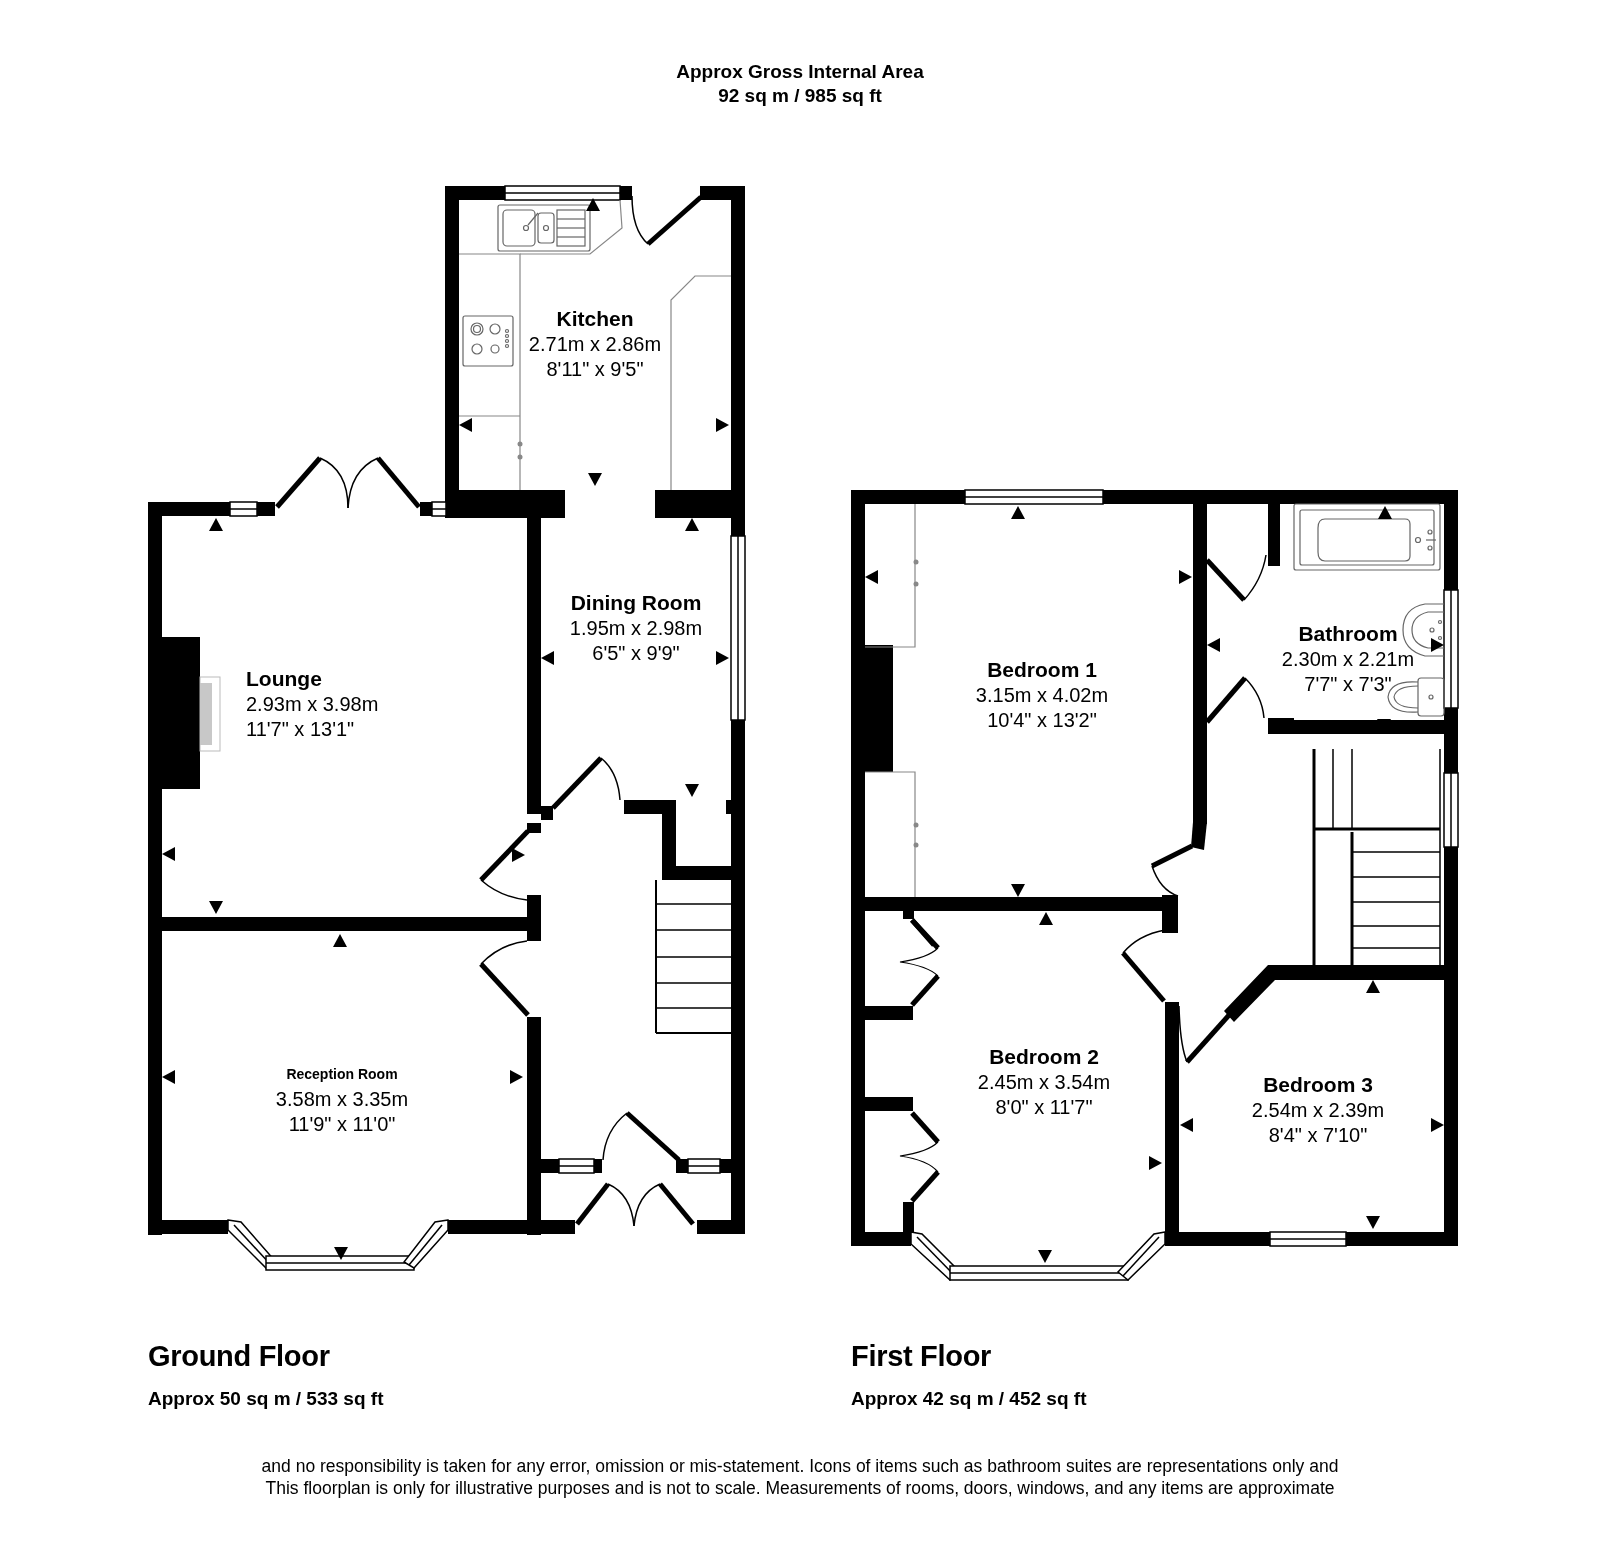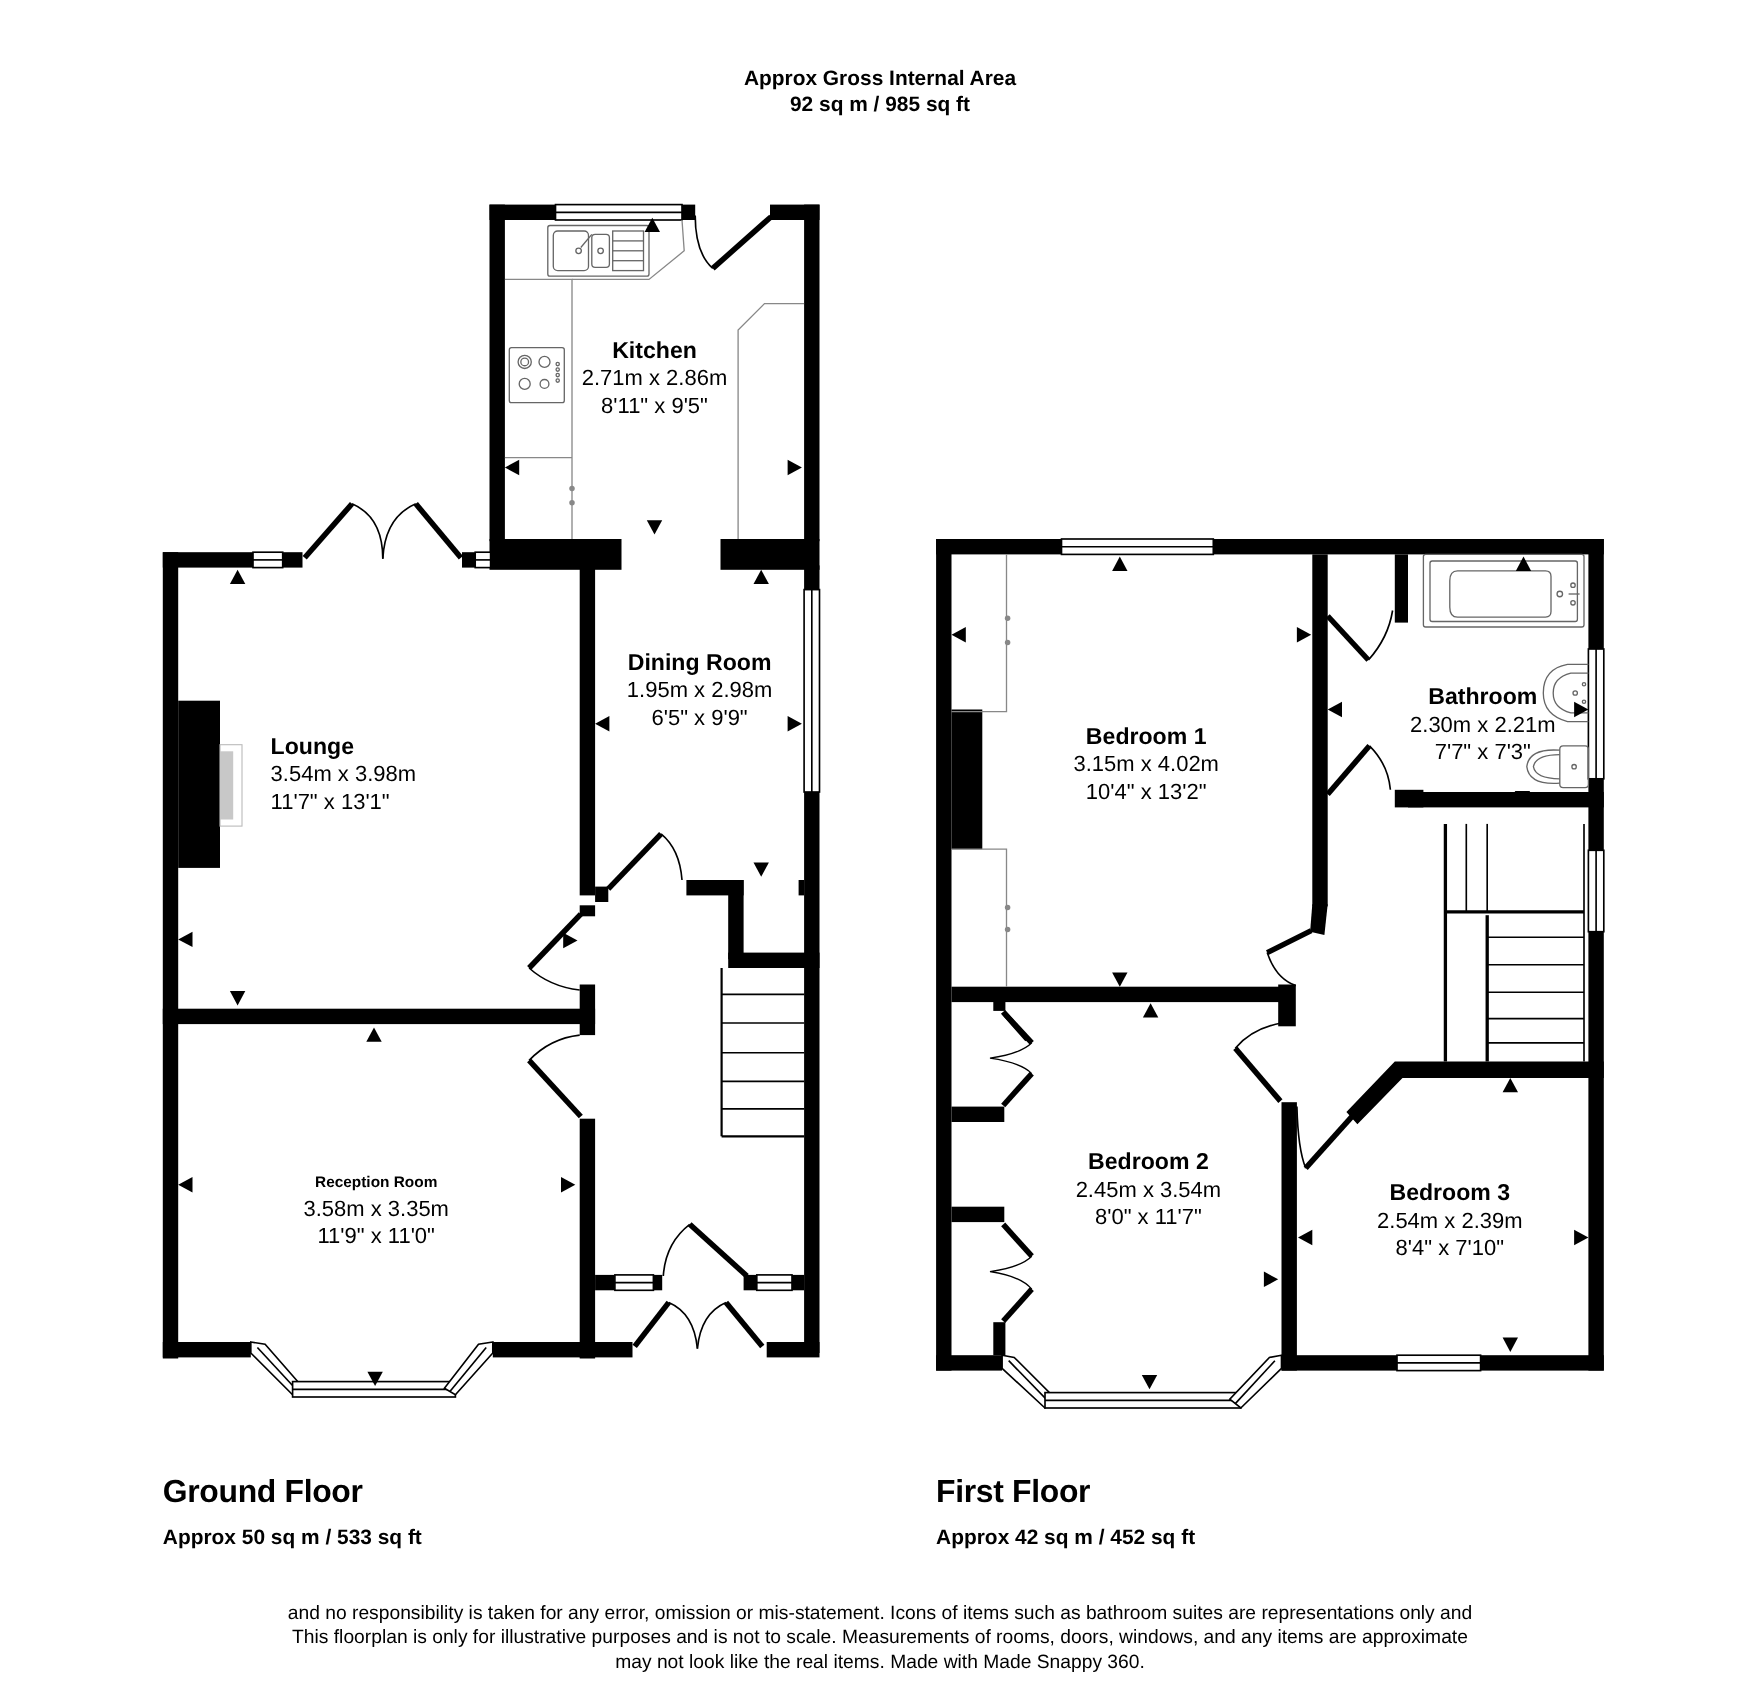--- a/index.html
+++ b/index.html
@@ -387,21 +387,21 @@
   </g>
 </svg>
 
 <div style="position:absolute;left:495px;top:306px;width:200px;text-align:center;">
   <div style="font-weight:bold;font-size:21px;line-height:26px;">Kitchen</div>
   <div style="font-size:20px;line-height:25px;">2.71m x 2.86m</div>
   <div style="font-size:20px;line-height:25px;">8'11" x 9'5"</div>
 </div>
 <div style="position:absolute;left:246px;top:666px;width:200px;text-align:left;">
   <div style="font-weight:bold;font-size:21px;line-height:26px;">Lounge</div>
-  <div style="font-size:20px;line-height:25px;">3.54m x 3.98m</div>
+  <div style="font-size:20px;line-height:25px;">2.93m x 3.98m</div>
   <div style="font-size:20px;line-height:25px;">11'7" x 13'1"</div>
 </div>
 <div style="position:absolute;left:536px;top:590px;width:200px;text-align:center;">
   <div style="font-weight:bold;font-size:21px;line-height:26px;">Dining Room</div>
   <div style="font-size:20px;line-height:25px;">1.95m x 2.98m</div>
   <div style="font-size:20px;line-height:25px;">6'5" x 9'9"</div>
 </div>
 <div style="position:absolute;left:222px;top:1061px;width:240px;text-align:center;">
   <div style="font-weight:bold;font-size:14px;line-height:26px;">Reception Room</div>
   <div style="font-size:20px;line-height:25px;">3.58m x 3.35m</div>
@@ -429,14 +429,13 @@
 </div>
 
 <div class="floor-name" style="left:148px;top:1340px;">Ground Floor</div>
 <div class="floor-area" style="left:148px;top:1388px;">Approx 50 sq m / 533 sq ft</div>
 <div class="floor-name" style="left:851px;top:1340px;">First Floor</div>
 <div class="floor-area" style="left:851px;top:1388px;">Approx 42 sq m / 452 sq ft</div>
 
 <div class="disclaimer">
   <div>and no responsibility is taken for any error, omission or mis-statement. Icons of items such as bathroom suites are representations only and</div>
   <div>This floorplan is only for illustrative purposes and is not to scale. Measurements of rooms, doors, windows, and any items are approximate</div>
-  <div>may not look like the real items. Made with Made Snappy 360.</div>
 </div>
 
 </body></html>

